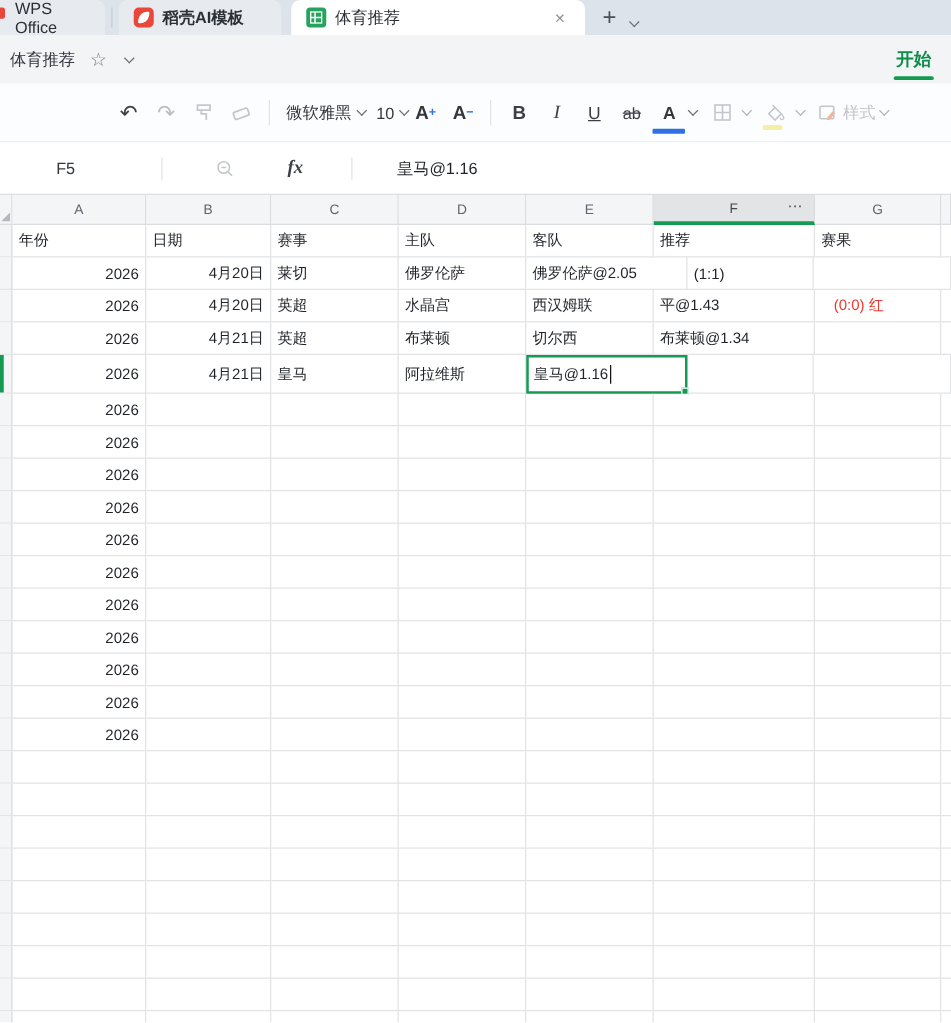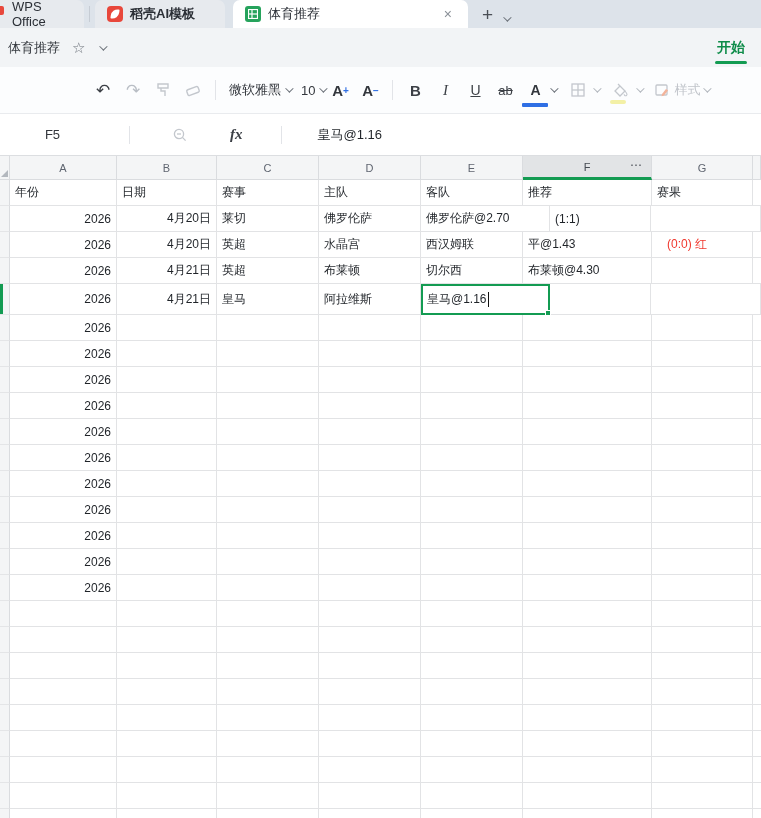--- a/index.html
+++ b/index.html
@@ -247,21 +247,21 @@
           <div class="cell" style="width: 129px; height: 26px;">推荐</div>
           <div class="cell" style="width: 101px; height: 26px;">赛果</div>
           <div class="cell" style="flex: 1 1 0%; height: 26px;"></div>
         </div>
         <div class="gridrow" style="height: 26px;">
           <div class="rowhead" style="width: 10px;"></div>
           <div class="cell num" style="width: 107px; height: 26px;">2026</div>
           <div class="cell num" style="width: 100px; height: 26px;">4月20日</div>
           <div class="cell" style="width: 102px; height: 26px;">莱切</div>
           <div class="cell" style="width: 102px; height: 26px;">佛罗伦萨</div>
-          <div class="cell" style="width: 129px; height: 26px;">佛罗伦萨@2.70</div>
+          <div class="cell" style="width: 129px; height: 26px;">佛罗伦萨@2.05</div>
           <div class="cell" style="width: 101px; height: 26px;">(1:1)</div>
           <div class="cell" style="flex: 1 1 0%; height: 26px;"></div>
         </div>
         <div class="gridrow" style="height: 26px;">
           <div class="rowhead" style="width: 10px;"></div>
           <div class="cell num" style="width: 107px; height: 26px;">2026</div>
           <div class="cell num" style="width: 100px; height: 26px;">4月20日</div>
           <div class="cell" style="width: 102px; height: 26px;">英超</div>
           <div class="cell" style="width: 102px; height: 26px;">水晶宫</div>
           <div class="cell" style="width: 102px; height: 26px;">西汉姆联</div>
@@ -269,21 +269,21 @@
           <div class="cell red" style="width: 101px; height: 26px;">(0:0) 红</div>
           <div class="cell" style="flex: 1 1 0%; height: 26px;"></div>
         </div>
         <div class="gridrow" style="height: 26px;">
           <div class="rowhead" style="width: 10px;"></div>
           <div class="cell num" style="width: 107px; height: 26px;">2026</div>
           <div class="cell num" style="width: 100px; height: 26px;">4月21日</div>
           <div class="cell" style="width: 102px; height: 26px;">英超</div>
           <div class="cell" style="width: 102px; height: 26px;">布莱顿</div>
           <div class="cell" style="width: 102px; height: 26px;">切尔西</div>
-          <div class="cell" style="width: 129px; height: 26px;">布莱顿@4.30</div>
+          <div class="cell" style="width: 129px; height: 26px;">布莱顿@1.34</div>
           <div class="cell" style="width: 101px; height: 26px;"></div>
           <div class="cell" style="flex: 1 1 0%; height: 26px;"></div>
         </div>
         <div class="gridrow" style="height: 31px;">
           <div class="rowhead active" style="width: 10px;"></div>
           <div class="cell num" style="width: 107px; height: 31px;">2026</div>
           <div class="cell num" style="width: 100px; height: 31px;">4月21日</div>
           <div class="cell" style="width: 102px; height: 31px;">皇马</div>
           <div class="cell" style="width: 102px; height: 31px;">阿拉维斯</div>
           <div class="cell editing" style="width: 129px; height: 31px;">

